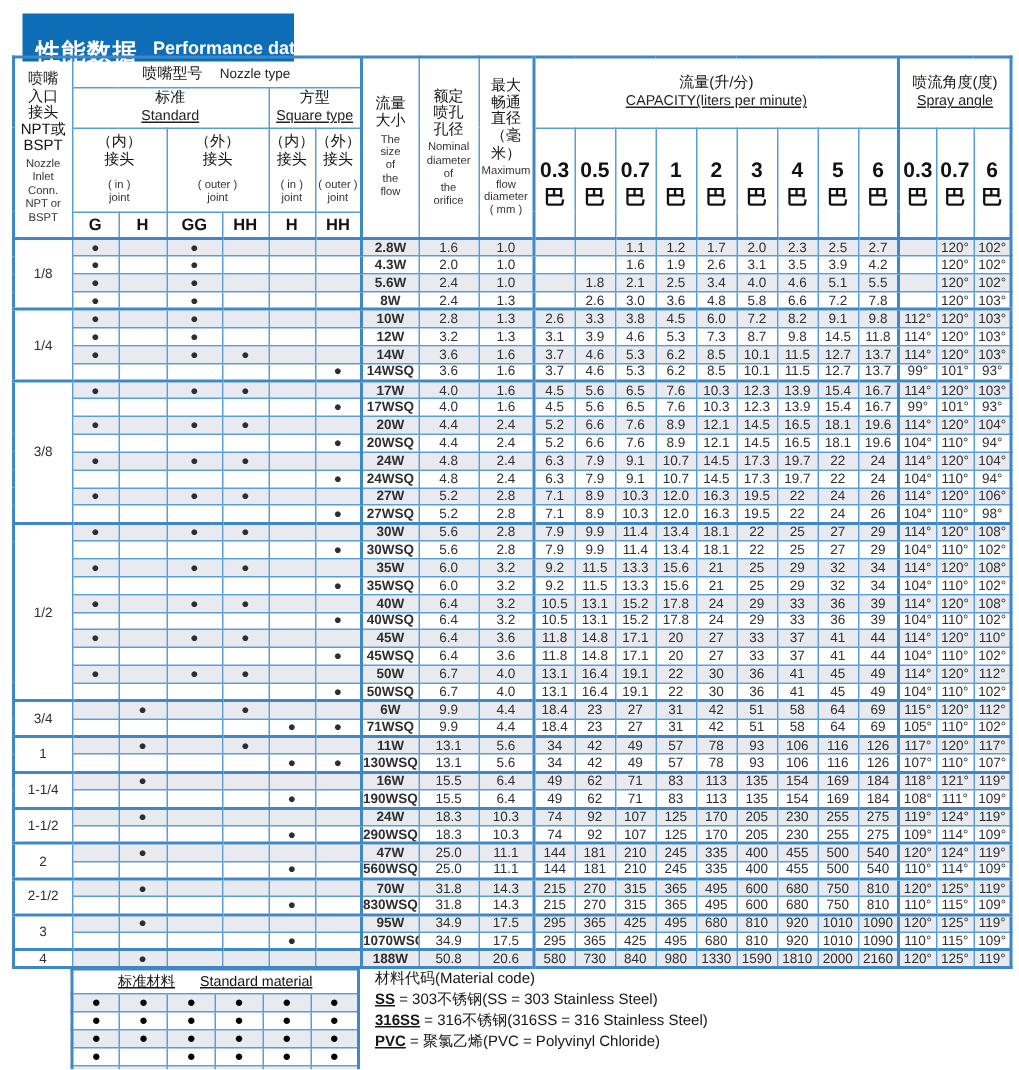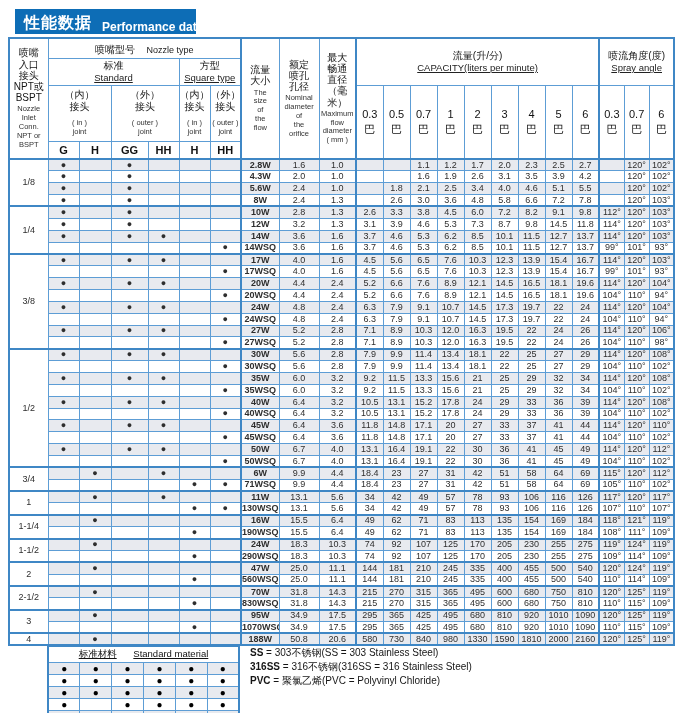--- a/index.html
+++ b/index.html
@@ -1,60 +1,60 @@
 <!DOCTYPE html>
 <html><head>
 <meta charset="utf-8">
 <style>
   html,body{margin:0;padding:0;background:#fff;}
   .page{position:relative;width:679px;height:713px;background:#fff;overflow:hidden;
         font-family:"Liberation Sans","DejaVu Sans",sans-serif;}
   .title-bar{position:absolute;left:15px;top:9px;width:181px;height:25px;background:#0d6db6;
-        display:flex;align-items:flex-end;gap:10px;padding:0 9px;box-sizing:border-box;}
+        display:flex;align-items:flex-start;gap:10px;padding:16px 9px;box-sizing:border-box;}
   .title-zh{color:#fff;font-weight:bold;font-size:16px;letter-spacing:1px;white-space:nowrap;}
   .title-en{color:#fff;font-weight:bold;font-size:12px;white-space:nowrap;}
 
   table.main{position:absolute;left:8px;top:37px;border-collapse:collapse;table-layout:fixed;
         width:665px;border:2px solid #3f87c5;}
   table.main th,table.main td{border:1px solid #5d9dd5;padding:0;text-align:center;vertical-align:middle;
         overflow:hidden;}
   table.main thead tr:nth-child(1){height:20px;}
   table.main thead tr:nth-child(2){height:27px;}
   table.main thead tr:nth-child(3){height:56px;}
   table.main thead tr:nth-child(4){height:18px;}
   table.main thead tr:nth-child(4) th{border-bottom:2px solid #3f87c5;font-size:11px;font-weight:bold;color:#111;}
   th{font-weight:normal;}
   .zh{font-size:10px;color:#151515;line-height:1.12;white-space:pre-line;text-align:center;}
   .en{font-size:7.5px;color:#333;line-height:1.18;white-space:pre-line;margin-top:2px;}
   .en-gap{margin-top:7px;}
   .zh-inl{font-size:10px;color:#151515;margin-top:36px;}
   .en-inl{font-size:9px;color:#222;margin-left:7px;}
   .en9{font-size:9.5px;color:#222;margin-top:1px;text-decoration:underline;}
-  .bar{vertical-align:bottom;padding-bottom:3px;font-size:11px;font-weight:normal;color:#111;
+  .bar{vertical-align:bottom;padding-bottom:3px;font-size:14px;font-weight:bold;color:#111;
        white-space:pre-line;line-height:1.3;}
   .sep2{border-left:2px solid #3f87c5 !important;}
 
   table.main tbody tr{height:11.87px;}
   table.main tbody td{font-size:9px;color:#2e2e2e;line-height:1;}
   tr.stripe td{background:#e8eaef;}
   td.inlet{background:#fff !important;font-size:10px;color:#1d1d1d;}
   td.flow{font-weight:bold;color:#0f0f0f;}
   td.dotc{font-size:7px;color:#000;}
   tr.gstart td{border-top:2px solid #3f87c5;}
 
   table.mat{position:absolute;left:47px;top:645px;border-collapse:collapse;table-layout:fixed;
         width:193px;border:2px solid #3f87c5;}
   table.mat th{border:1px solid #5d9dd5;height:12px;font-size:9.5px;font-weight:normal;color:#111;}
   table.mat th span{margin:0 7px;text-decoration:underline;}
   table.mat td{border:1px solid #5d9dd5;height:11px;font-size:10px;line-height:1;text-align:center;color:#000;padding:0;}
   table.mat tr.stripe td{background:#e8eaef;}
 
   .legend{position:absolute;left:250px;top:646px;font-size:10px;color:#161616;}
   .legend > div{height:14px;line-height:13px;white-space:nowrap;}
-  .legend b{font-weight:bold;}
+  .legend b{font-weight:bold;text-decoration:underline;}
 </style>
 </head>
 <body>
 
 <div class="page">
 
   <div class="title-bar">
     <span class="title-zh">性能数据</span>
     <span class="title-en">Performance data</span>
   </div>
@@ -1216,18 +1216,19 @@
           <td></td>
           <td></td>
           <td>●</td>
           <td></td>
           <td>●</td>
         </tr>
       </tbody>
   </table>
 
   <div class="legend">
+      <div><span>材料代码(Material code)</span></div>
       <div><b>SS</b><span> = 303不锈钢(SS = 303 Stainless Steel)</span></div>
       <div><b>316SS</b><span> = 316不锈钢(316SS = 316 Stainless Steel)</span></div>
       <div><b>PVC</b><span> = 聚氯乙烯(PVC = Polyvinyl Chloride)</span></div>
     </div>
 
 </div>
 
 </body></html>

